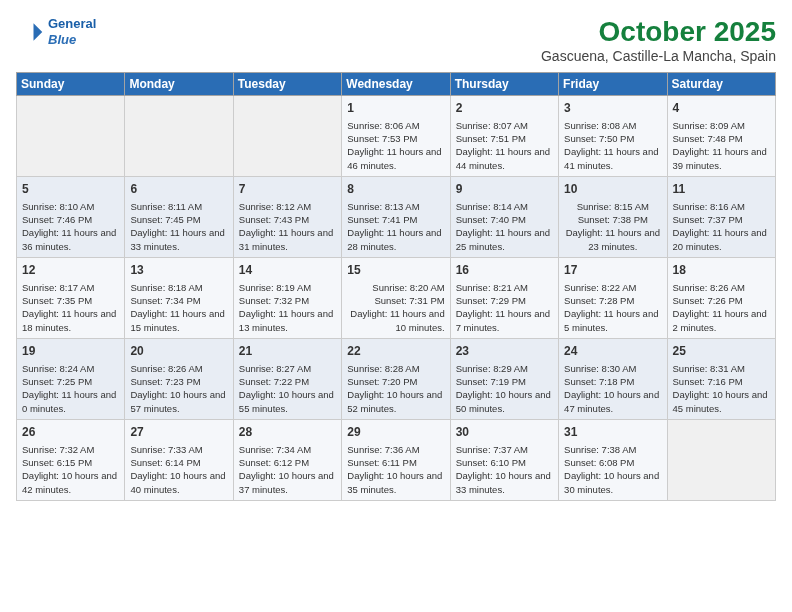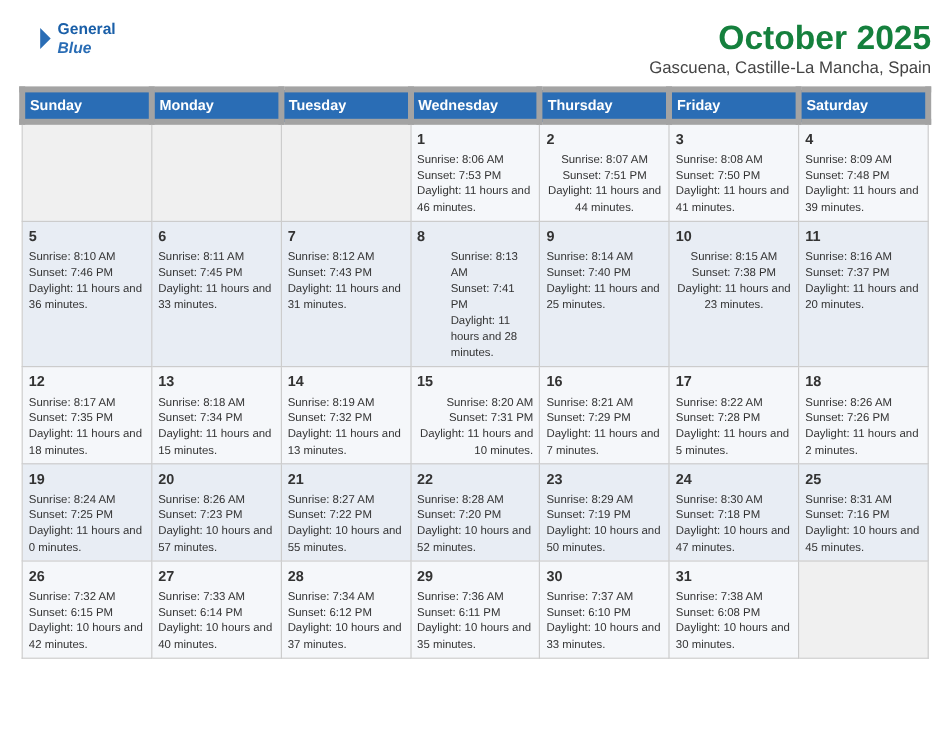--- a/index.html
+++ b/index.html
@@ -51,21 +51,21 @@
       border-collapse: collapse;
       font-size: 10.5px;
     }
     thead tr th {
       background-color: #2a6db5;
       color: #fff;
       padding: 4px 4px;
       text-align: left;
       font-size: 12px;
       font-weight: bold;
-      border: 5px solid #a3a3a3;
+      border: 1px solid #a3a3a3;
     }
     tbody tr td {
       border: 1px solid #ccc;
       vertical-align: top;
       padding: 4px 5px;
       width: calc(100% / 7);
       min-height: 80px;
       height: 80px;
       color: #333;
       line-height: 1.4;
@@ -129,21 +129,21 @@
         <td class="empty"></td>
         <td class="empty"></td>
         <td>
           <span class="day-num">1</span>
           <div class="cell-content" style="white-space: pre-line;">Sunrise: 8:06 AM
 Sunset: 7:53 PM
 Daylight: 11 hours and 46 minutes.</div>
         </td>
         <td>
           <span class="day-num">2</span>
-          <div class="cell-content" style="white-space: pre-line; text-align: center;">Sunrise: 8:07 AM
+          <div class="cell-content" style="white-space: pre-line;">Sunrise: 8:07 AM
 Sunset: 7:51 PM
 Daylight: 11 hours and 44 minutes.</div>
         </td>
         <td>
           <span class="day-num">3</span>
           <div class="cell-content" style="white-space: pre-line;">Sunrise: 8:08 AM
 Sunset: 7:50 PM
 Daylight: 11 hours and 41 minutes.</div>
         </td>
         <td>
@@ -167,21 +167,21 @@
 Daylight: 11 hours and 33 minutes.</div>
         </td>
         <td>
           <span class="day-num">7</span>
           <div class="cell-content" style="white-space: pre-line;">Sunrise: 8:12 AM
 Sunset: 7:43 PM
 Daylight: 11 hours and 31 minutes.</div>
         </td>
         <td>
           <span class="day-num">8</span>
-          <div class="cell-content" style="white-space: pre-line; margin-left: 28px;">Sunrise: 8:13 AM
+          <div class="cell-content" style="white-space: pre-line;">Sunrise: 8:13 AM
 Sunset: 7:41 PM
 Daylight: 11 hours and 28 minutes.</div>
         </td>
         <td>
           <span class="day-num">9</span>
           <div class="cell-content" style="white-space: pre-line;">Sunrise: 8:14 AM
 Sunset: 7:40 PM
 Daylight: 11 hours and 25 minutes.</div>
         </td>
         <td>

